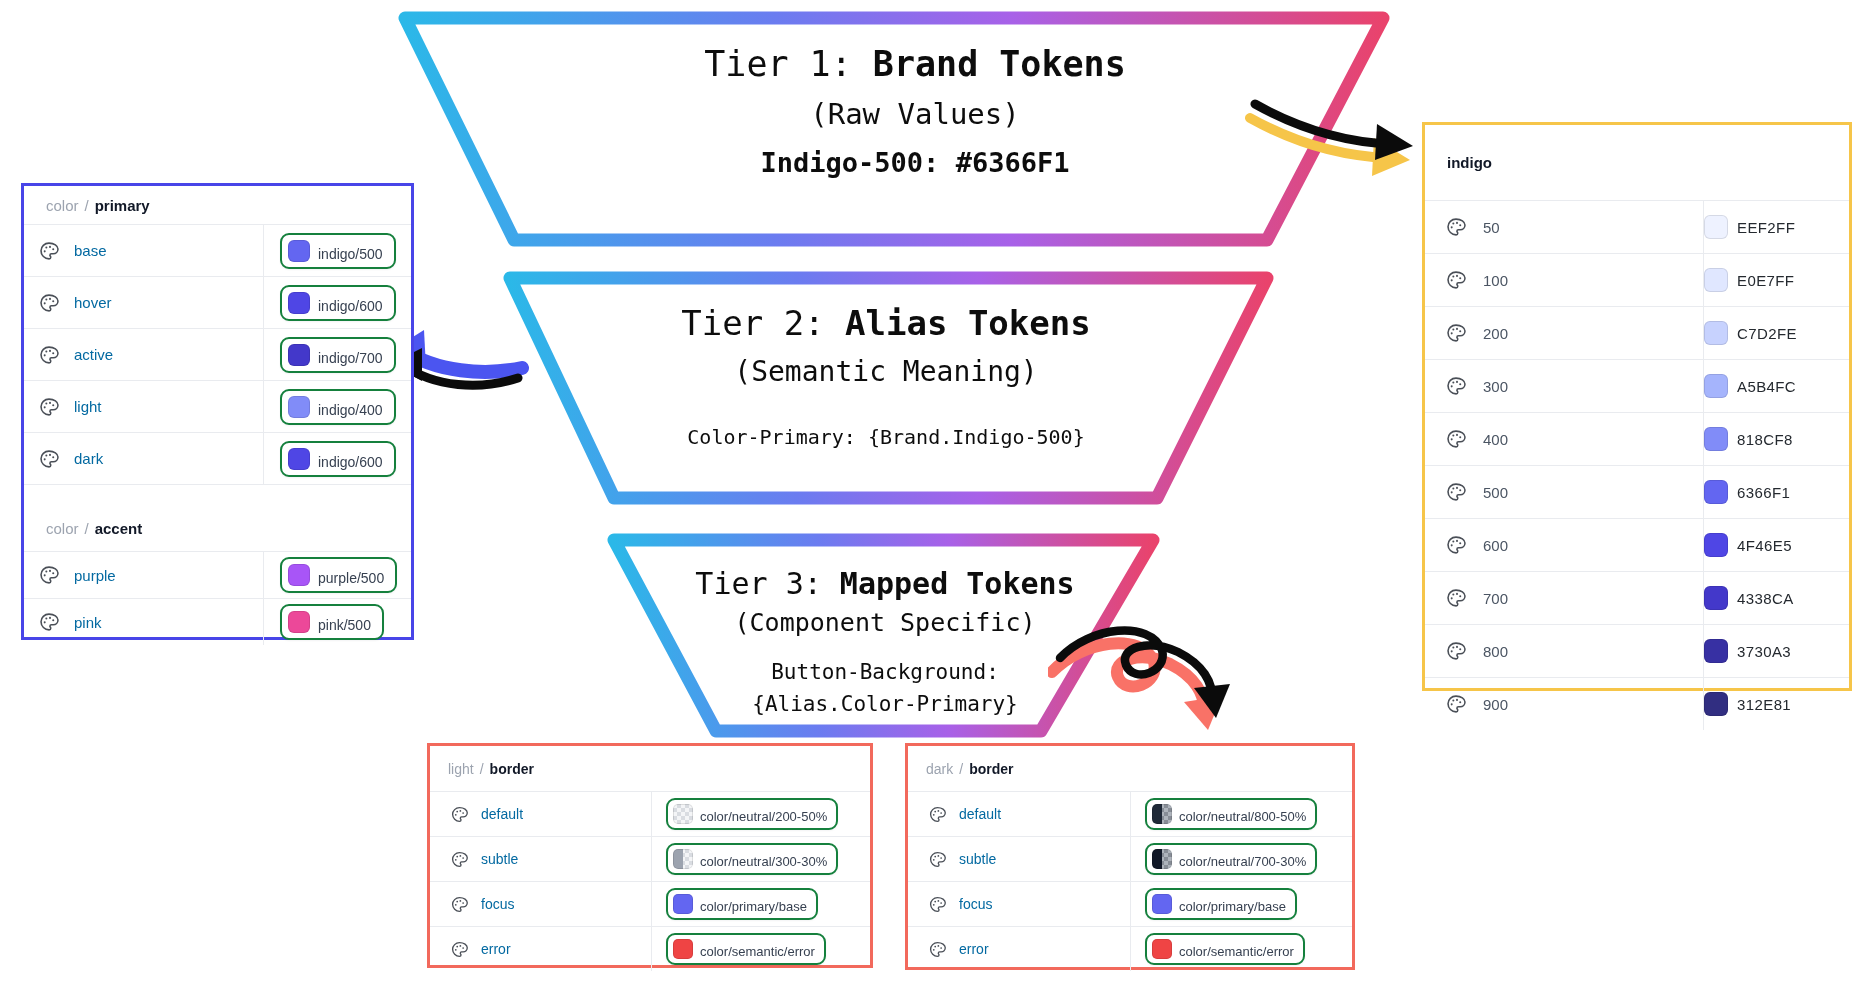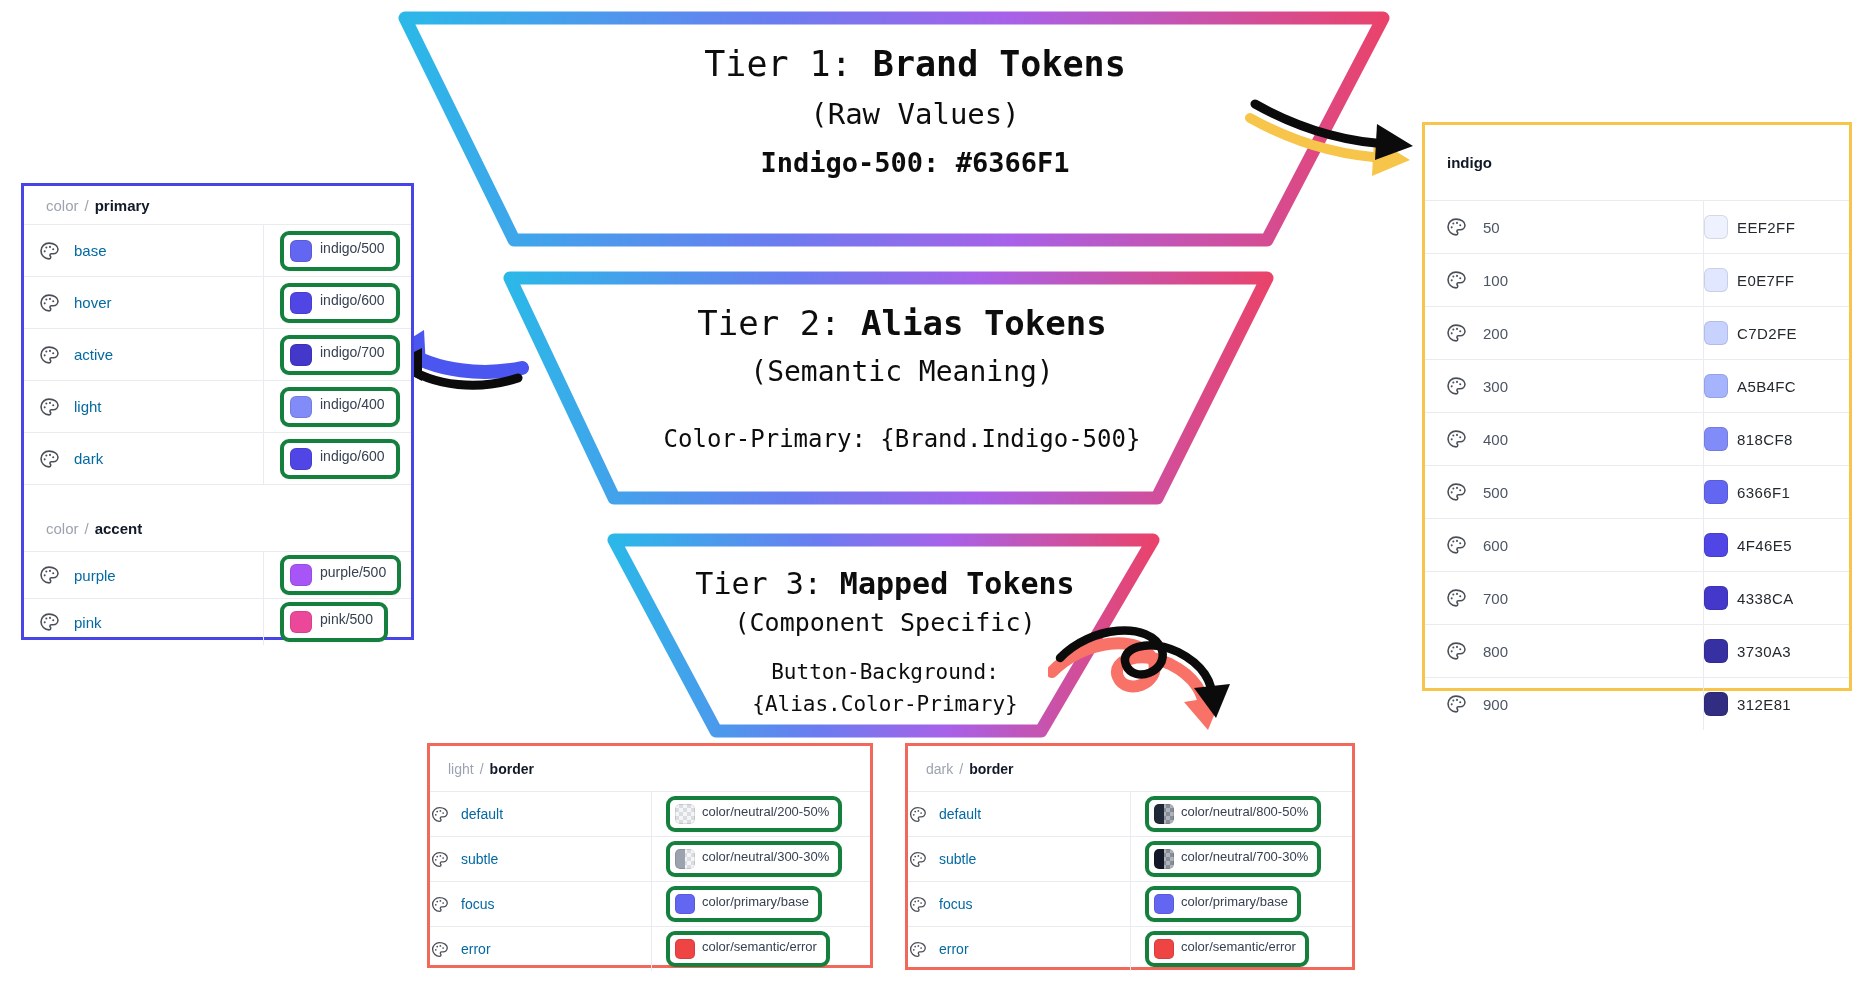--- a/index.html
+++ b/index.html
@@ -20,21 +20,21 @@
   .p-hdr .grp{color:#9CA3AF;font-weight:400;}
   .p-hdr .sep{margin:0 6px;color:#9CA3AF;}
   .p-hdr .nm{color:#111827;font-weight:700;}
   .trow{display:flex;align-items:stretch;border-top:1px solid #E9EBEF;}
   .cell-l{display:flex;align-items:center;box-sizing:border-box;}
   .cell-r{display:flex;align-items:center;flex:1;border-left:1px solid #E9EBEF;box-sizing:border-box;}
   .rlabel{color:#0369a1;}
   .pal{flex:none;}
 
   
-  .chip{display:inline-flex;align-items:flex-start;gap:8px;background:#fff;border:4px solid #15803d;
+  .chip{display:inline-flex;align-items:flex-end;gap:8px;background:#fff;border:2px solid #15803d;
         border-radius:9px;padding:5px 11px 5px 6px;box-shadow:0 1px 2px rgba(16,24,40,.05);}
   .chip .ctext{color:#374151;white-space:nowrap;}
 
   
   .sw{flex:none;border-radius:6px;box-shadow:inset 0 0 0 1px rgba(0,0,0,.10);}
   .s22{width:22px;height:22px;}
   .s24{width:24px;height:24px;border-radius:6px;}
   .s20{width:20px;height:20px;border-radius:5px;}
   .ck-l{background:conic-gradient(#D9DCE1 25%,#F4F5F7 0 50%,#D9DCE1 0 75%,#F4F5F7 0);
         background-size:8px 8px;}
@@ -61,21 +61,21 @@
   .ip .p-hdr .nm{font-size:15px;}
   .ip .trow{height:52px;}
   .ip .cell-l{width:278px;padding-left:20px;gap:16px;}
   .ip .rlabel{font-size:15px;color:#4B5563;}
   .ip .cell-r{padding-left:0;gap:9px;}
   .ip .hex{font-size:15px;font-weight:500;color:#24292F;letter-spacing:.4px;}
 
   
   .bp .p-hdr{height:45px;padding:0 18px;font-size:14px;}
   .bp .trow{height:44px;}
-  .bp .cell-l{gap:12px;}
+  .bp .cell-l{padding-left:20px;gap:12px;}
   .bp .rlabel{font-size:14px;}
   .bp .cell-r{padding-left:14px;}
   .bp .chip{gap:7px;padding:4px 9px 4px 5px;}
   .bp .chip .ctext{font-size:13px;}
   .blp .cell-l{width:221px;}
   .bdp .cell-l{width:222px;}
 </style>
 </head>
 <body>
 
@@ -130,26 +130,26 @@
   </svg>
 
   <div class="tier-text" style="left:500px;top:44px;width:830px;">
     <div class="tier-title" style="font-size:35px;">
       <span>Tier 1: </span><span class="bold">Brand Tokens</span>
     </div>
     <div class="tier-sub" style="font-size:29px;margin-top:13px;">(Raw Values)</div>
     <div class="tier-code" style="font-size:27px;margin-top:16px;font-weight:bold;">Indigo-500: #6366F1</div>
   </div>
 
-  <div class="tier-text" style="left:572px;top:303px;width:660px;">
+  <div class="tier-text" style="left:556px;top:303px;width:660px;">
     <div class="tier-title" style="font-size:34px;">
       <span>Tier 2: </span><span class="bold">Alias Tokens</span>
     </div>
     <div class="tier-sub" style="font-size:28px;margin-top:12px;">(Semantic Meaning)</div>
-    <div class="tier-code" style="font-size:24px;margin-top:37px;">Color-Primary: {Brand.Indigo-500}</div>
+    <div class="tier-code" style="font-size:20px;margin-top:37px;">Color-Primary: {Brand.Indigo-500}</div>
   </div>
 
   <div class="tier-text" style="left:610px;top:566px;width:550px;">
     <div class="tier-title" style="font-size:30px;">
       <span>Tier 3: </span><span class="bold">Mapped Tokens</span>
     </div>
     <div class="tier-sub" style="font-size:25px;margin-top:7px;">(Component Specific)</div>
     <div class="tier-code" style="font-size:21px;margin-top:23px;">Button-Background:</div>
     <div class="tier-code" style="font-size:21px;margin-top:8px;">{Alias.Color-Primary}</div>
   </div>

